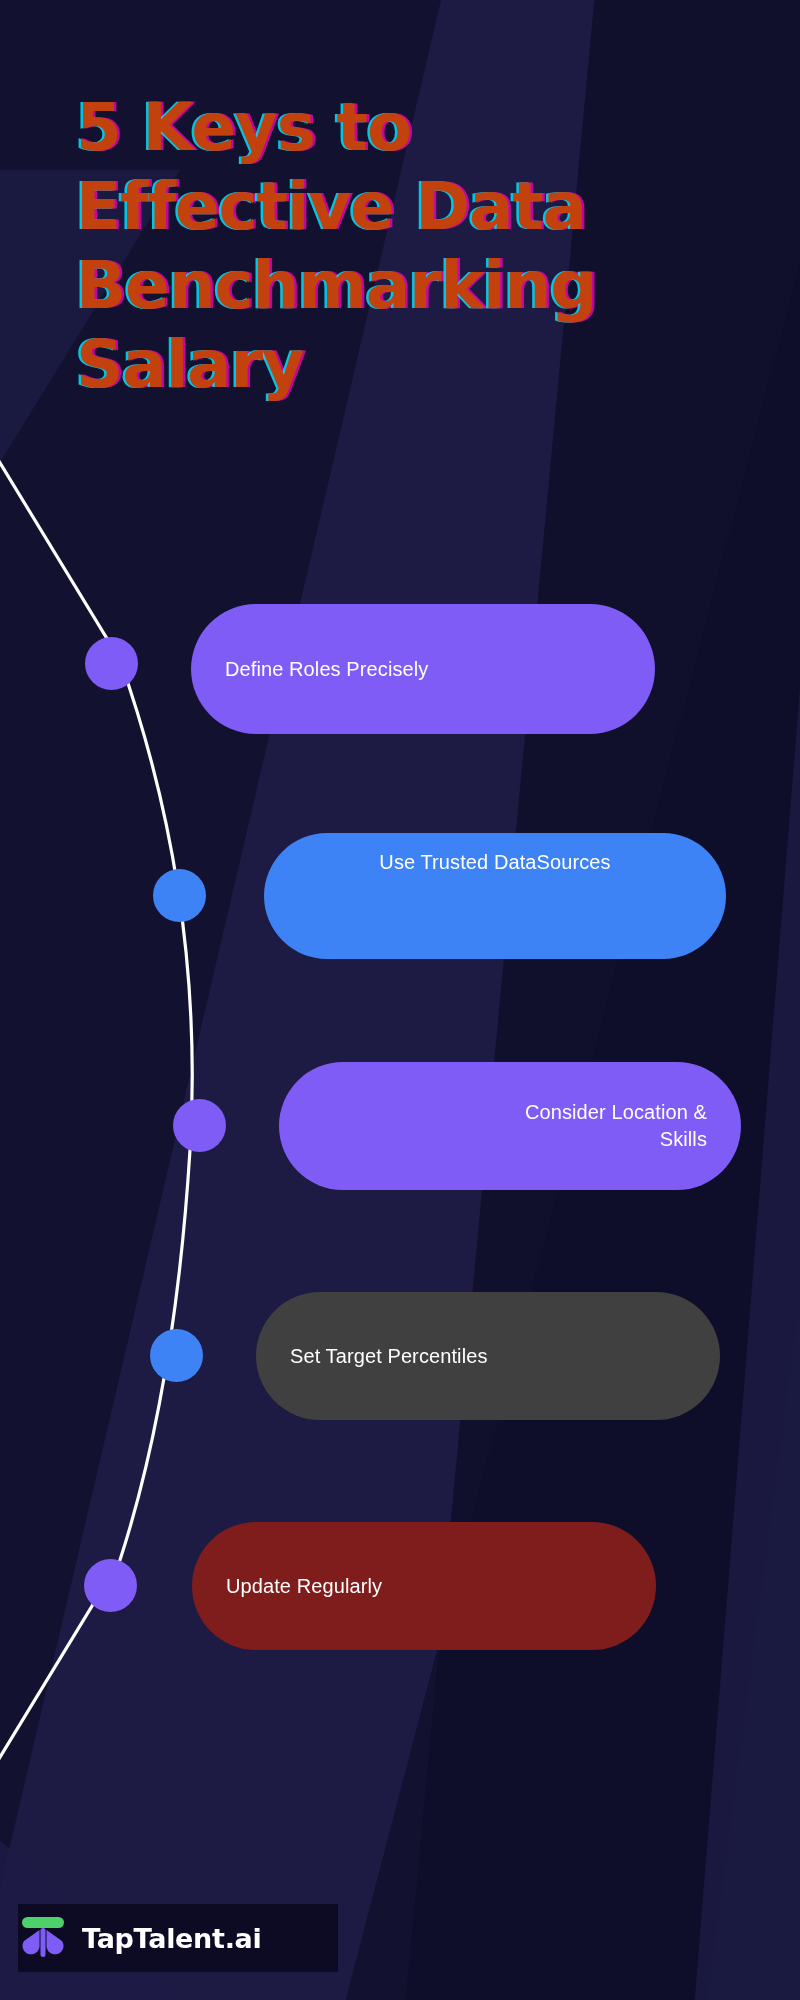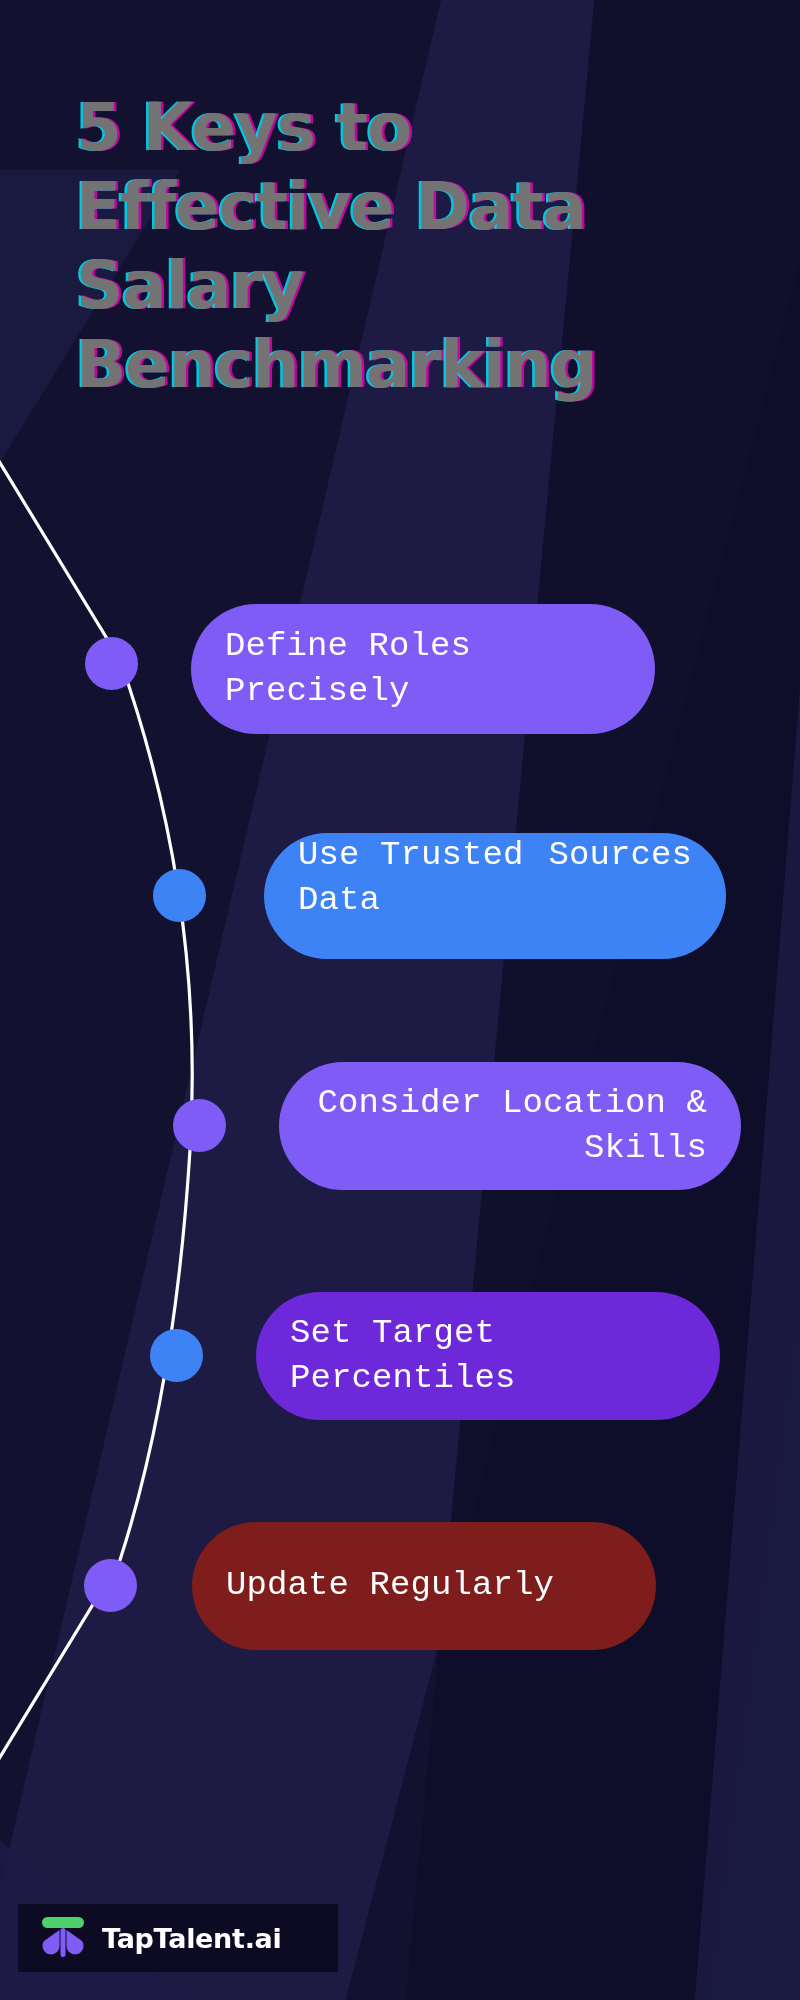--- a/index.html
+++ b/index.html
@@ -31,21 +31,21 @@
     top:88px;
     width:620px;
     z-index:6;
   }
   .title {
     font-family:"DejaVu Sans", sans-serif;
     font-weight:700;
     font-size:66px;
     line-height:79px;
     letter-spacing:-1.2px;
-    color:#737373;
+    color:#c2410c;
     text-shadow:-2.5px 0 0 rgba(0,229,255,.85), 2.5px 0 0 rgba(255,0,200,.75);
   }
   .title .ln { display:block; white-space:nowrap; }
 
   
   .steps { position:absolute; inset:0; z-index:5; }
 
   .step { position:absolute; display:flex; align-items:center; }
 
   .dot {
@@ -53,40 +53,39 @@
     flex:0 0 auto;
     position:absolute;
   }
 
   .pill {
     position:absolute;
     border-radius:999px;
     display:flex;
     align-items:center;
     color:#ffffff;
-    font-family:Liberation Mono, monospace;
-    font-size:34px;
+    font-family:Liberation Sans, sans-serif;
+    font-size:20px;
     line-height:1.33;
     font-weight:400;
-    padding:0 34px;
+    padding:16px 34px;
     letter-spacing:.1px;
   }
   .pill span { display:block; }
 
   
   .footer-logo {
     position:absolute;
     left:18px;
     bottom:28px;
     width:320px;
     height:68px;
     background:#0d0b24;
     display:flex;
     align-items:center;
-    padding-left:20px;
     z-index:8;
   }
   .logo-mark {
     position:relative;
     width:50px;
     height:46px;
     flex:0 0 auto;
     margin-right:14px;
   }
   .logo-name {
@@ -124,22 +123,22 @@
 
         <path d="M -20 430 L 120 660 Q 205 900 190 1150 Q 175 1390 120 1560 L -20 1790" fill="none" stroke="#ffffff" stroke-width="3.2" stroke-linecap="round"></path>
       </g>
     </svg>
   </div>
 
   <div class="title-wrap">
     <h1 class="title">
       <span class="ln">5 Keys to</span>
       <span class="ln">Effective Data</span>
+      <span class="ln">Benchmarking</span>
       <span class="ln">Salary</span>
-      <span class="ln">Benchmarking</span>
     </h1>
   </div>
 
   <div class="steps">
 
     <div class="step">
       <div class="dot" style="left:85px; top:637px; width:53px; height:53px; background:#7f5cf6;"></div>
       <div class="pill" style="left:191px; top:604px; width:464px; height:130px; background:#7f5cf6;">
         <span>Define Roles Precisely</span>
       </div>
@@ -156,21 +155,21 @@
     <div class="step">
       <div class="dot" style="left:173px; top:1099px; width:53px; height:53px; background:#7f5cf6;"></div>
       <div class="pill" style="left:279px; top:1062px; width:462px; height:128px; background:#7f5cf6; flex-direction:column; align-items:flex-end; justify-content:center;">
         <span>Consider Location &amp;</span>
         <span>Skills</span>
       </div>
     </div>
 
     <div class="step">
       <div class="dot" style="left:150px; top:1329px; width:53px; height:53px; background:#3d83f5;"></div>
-      <div class="pill" style="left:256px; top:1292px; width:464px; height:128px; background:#6d28d9;">
+      <div class="pill" style="left:256px; top:1292px; width:464px; height:128px; background:#404040;">
         <span>Set Target Percentiles</span>
       </div>
     </div>
 
     <div class="step">
       <div class="dot" style="left:84px; top:1559px; width:53px; height:53px; background:#7f5cf6;"></div>
       <div class="pill" style="left:192px; top:1522px; width:464px; height:128px; background:#7f1d1d;">
         <span>Update Regularly</span>
       </div>
     </div>

